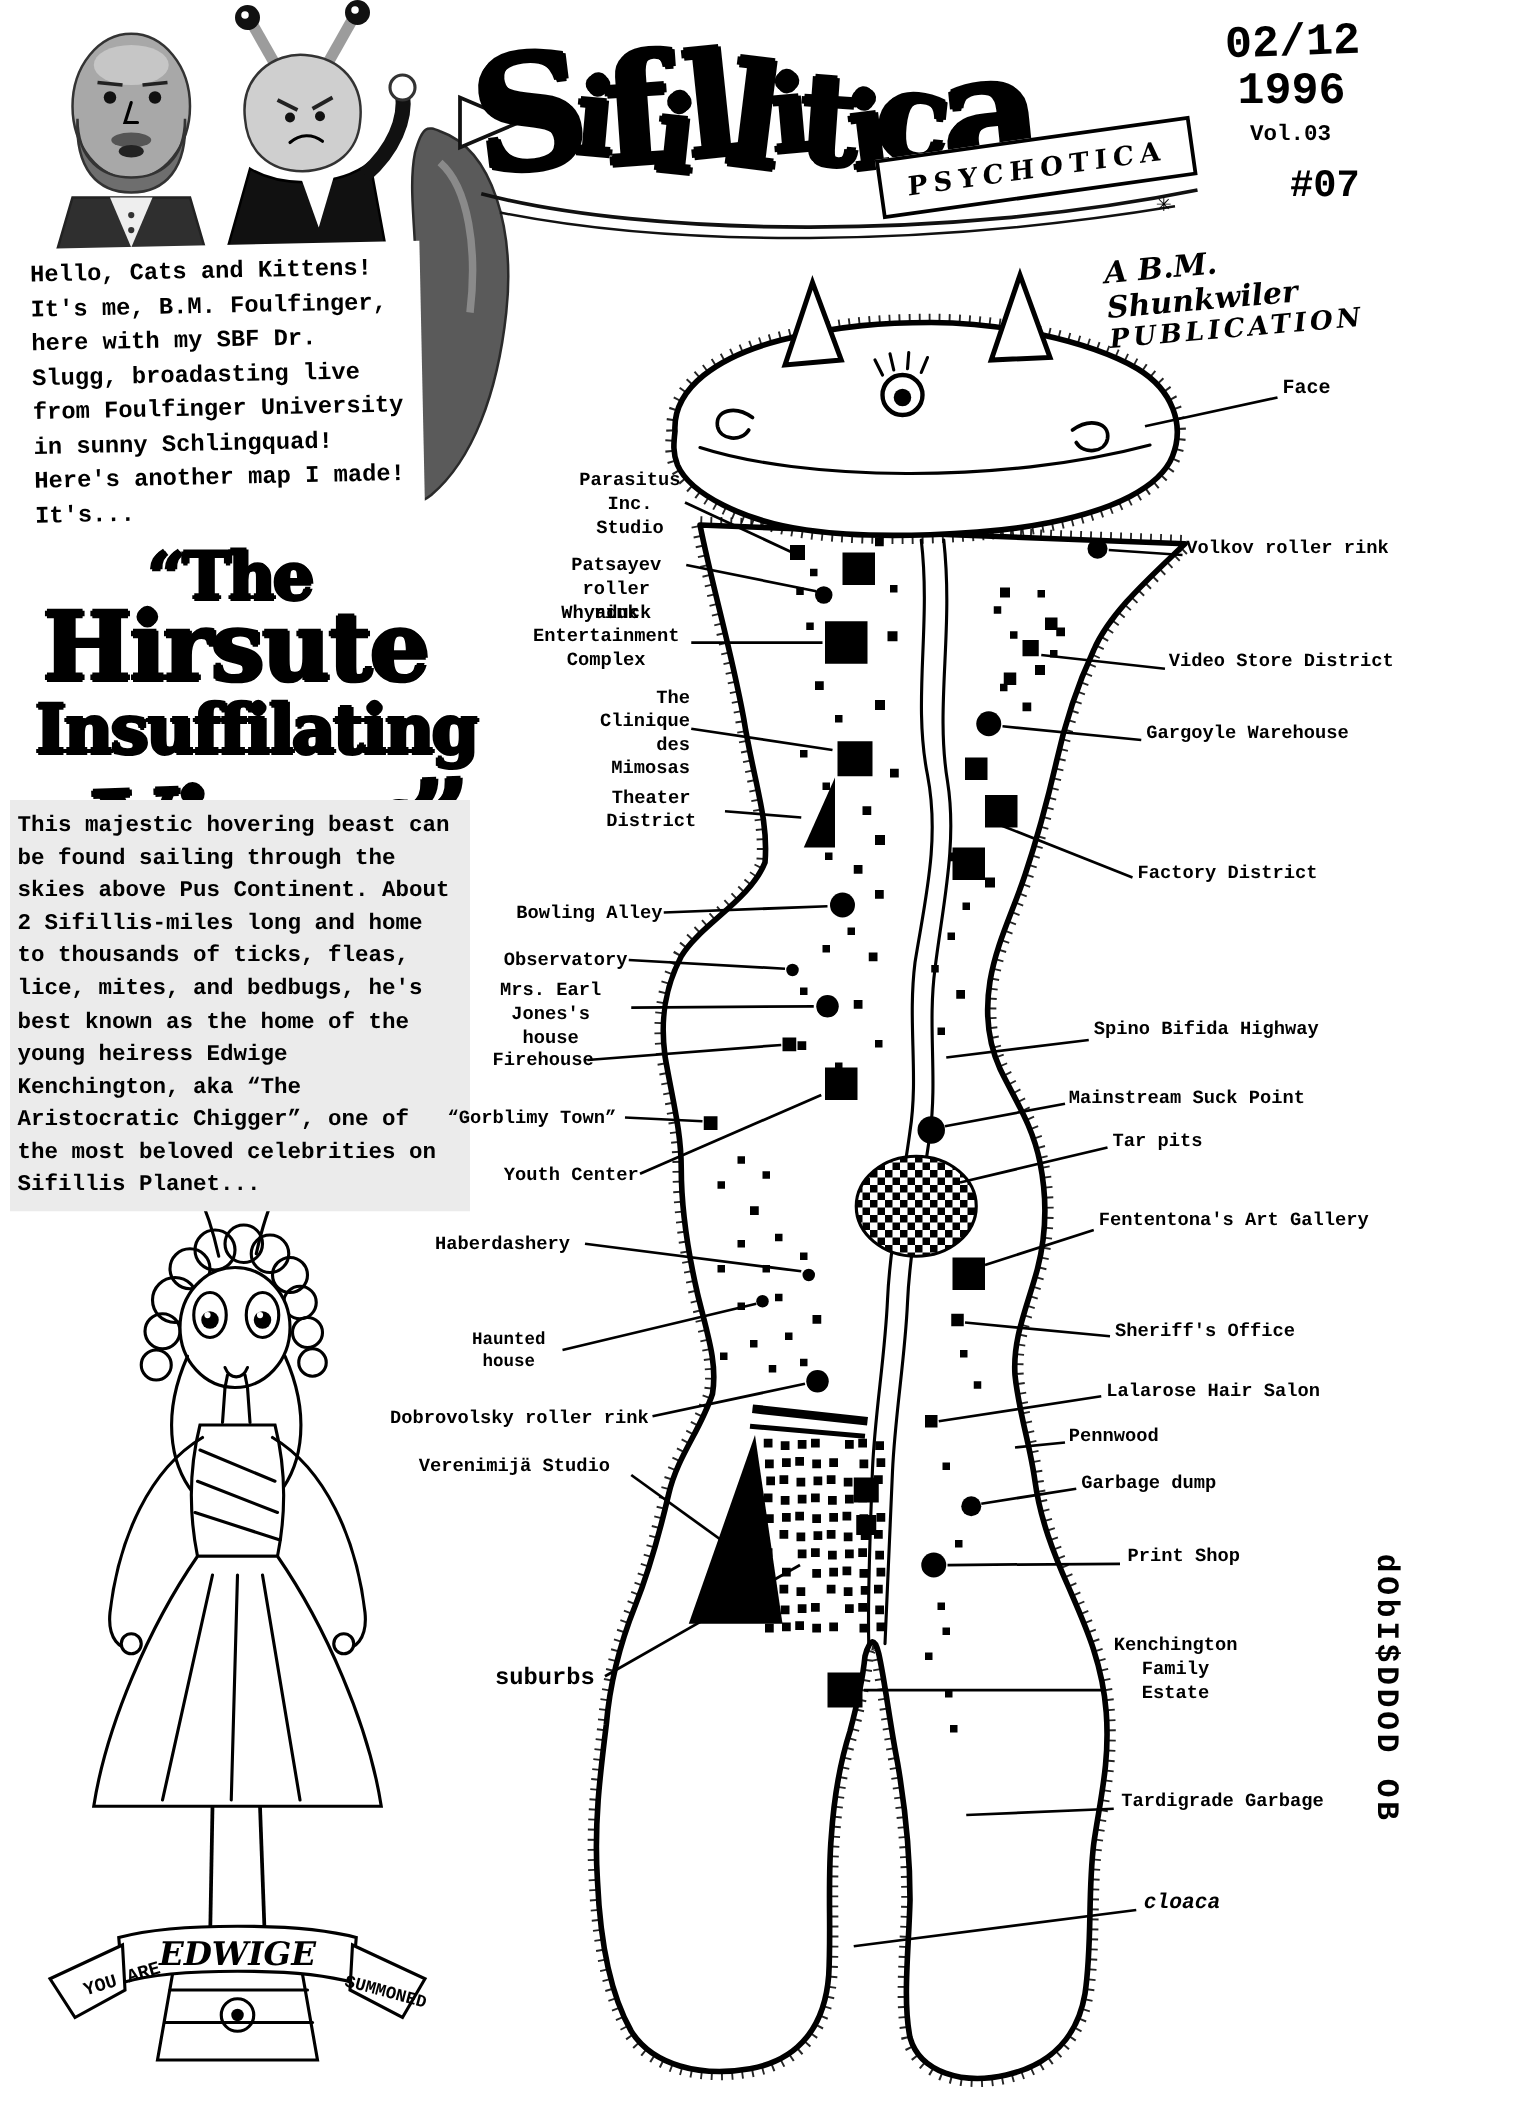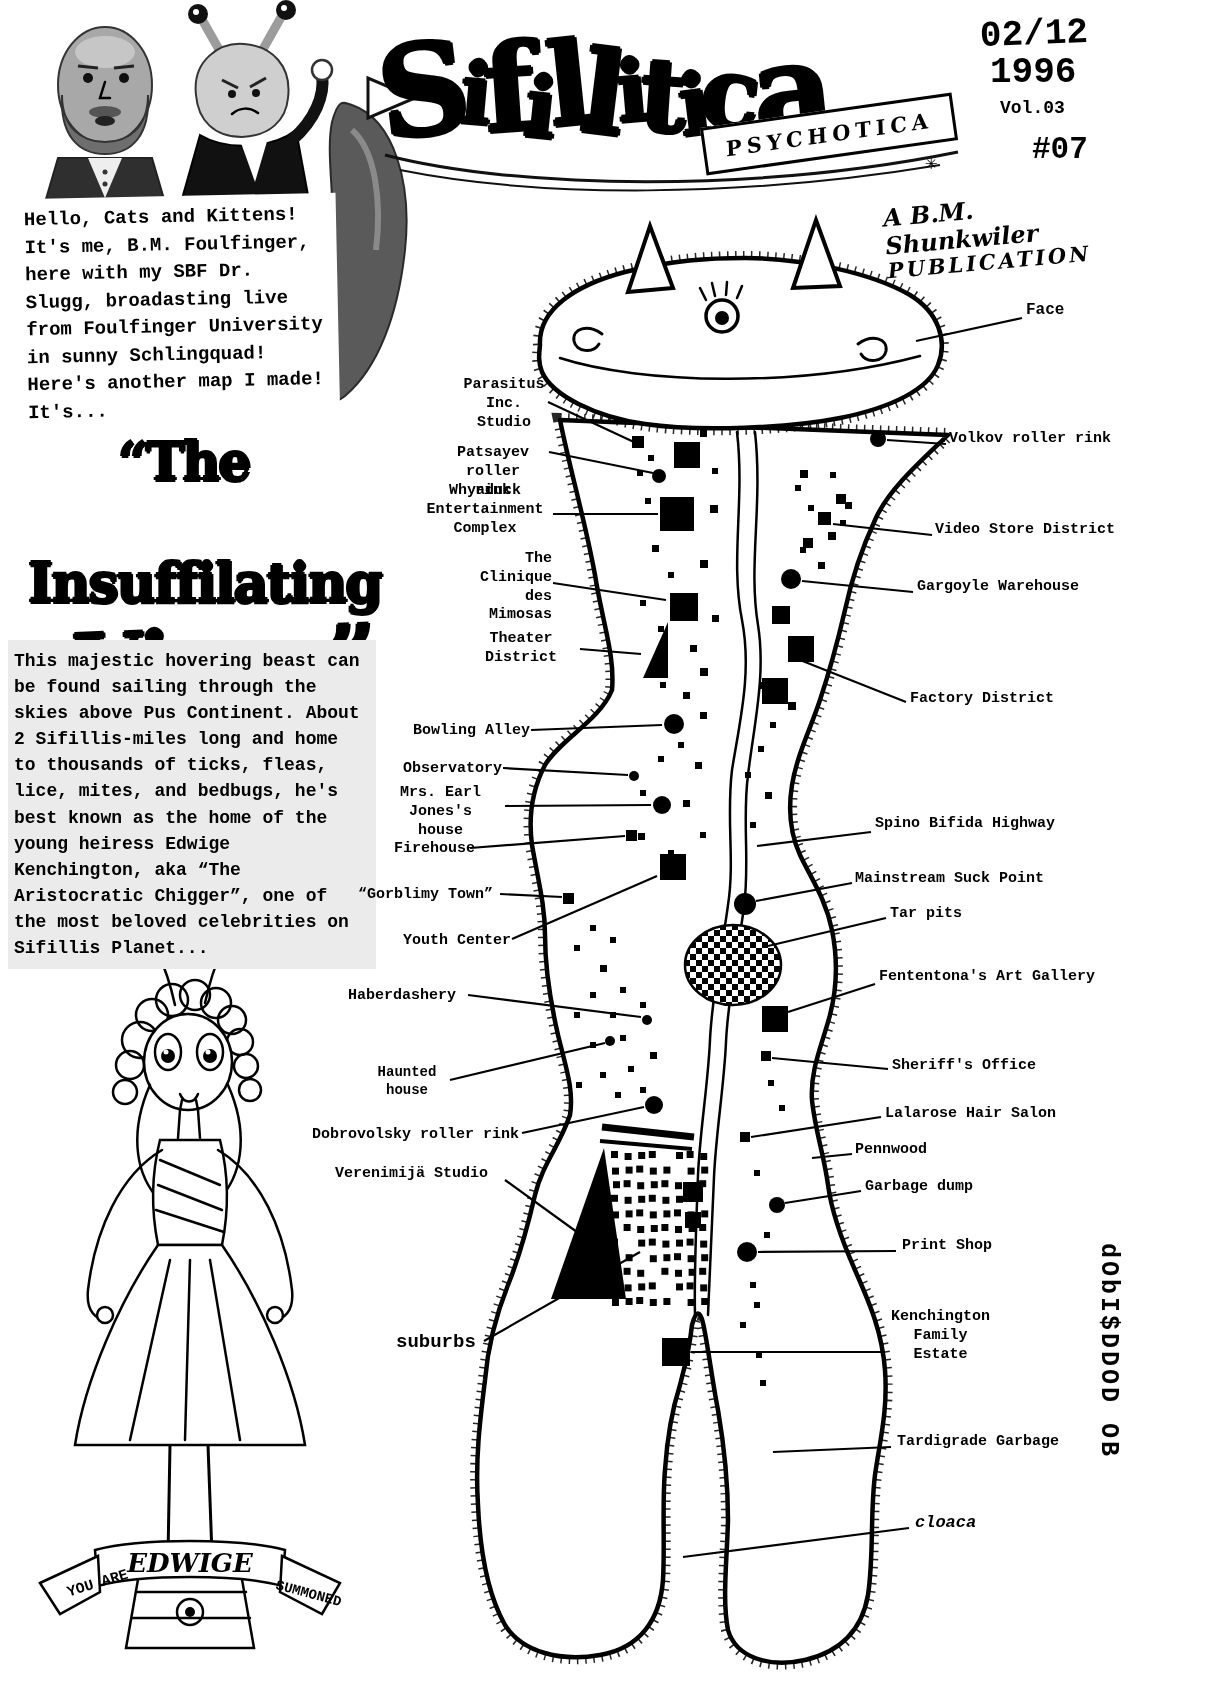--- a/index.html
+++ b/index.html
@@ -464,20 +464,21 @@
   <div class="dateblk" style="left:1032px;top:132px;font-size:31px;position:absolute;">#07</div>
 
   <div class="publisher">
     <div class="p1">A B.M. Shunkwiler</div>
     <div class="p2">PUBLICATION</div>
   </div>
 
   <div class="intro">Hello, Cats and Kittens! It's me, B.M. Foulfinger, here with my SBF Dr. Slugg, broadasting live from Foulfinger University in sunny Schlingquad! Here's another map I made! It's...</div>
 
   <div class="title-line" style="left:118px;top:436px;font-size:52px;">“The</div>
+  <div class="title-line" style="left:34px;top:480px;font-size:76px;">Hirsute</div>
   <div class="title-line" style="left:28px;top:556px;font-size:54px;">Insuffilating</div>
   <div class="title-line" style="left:76px;top:618px;font-size:86px;transform:rotate(-2deg);">Viper”</div>
 
   <div class="bodytext">This majestic hovering beast can be found sailing through the skies above Pus Continent. About 2 Sifillis-miles long and home to thousands of ticks, fleas, lice, mites, and bedbugs, he's best known as the home of the young heiress Edwige Kenchington, aka “The Aristocratic Chigger”, one of the most beloved celebrities on Sifillis Planet...</div>
 
   <div class="label t-center" style="left:444px;top:376px;width:120px;">Parasitus
 Inc.
 Studio</div>
   <div class="label t-center" style="left:438px;top:444px;width:110px;">Patsayev
 roller

